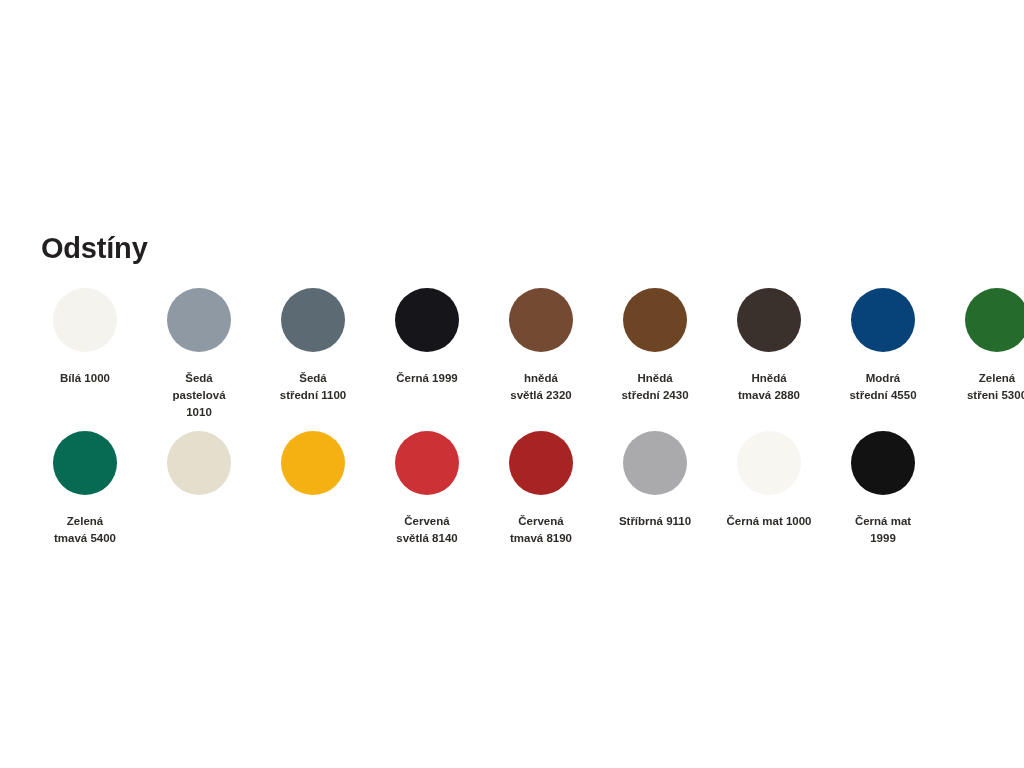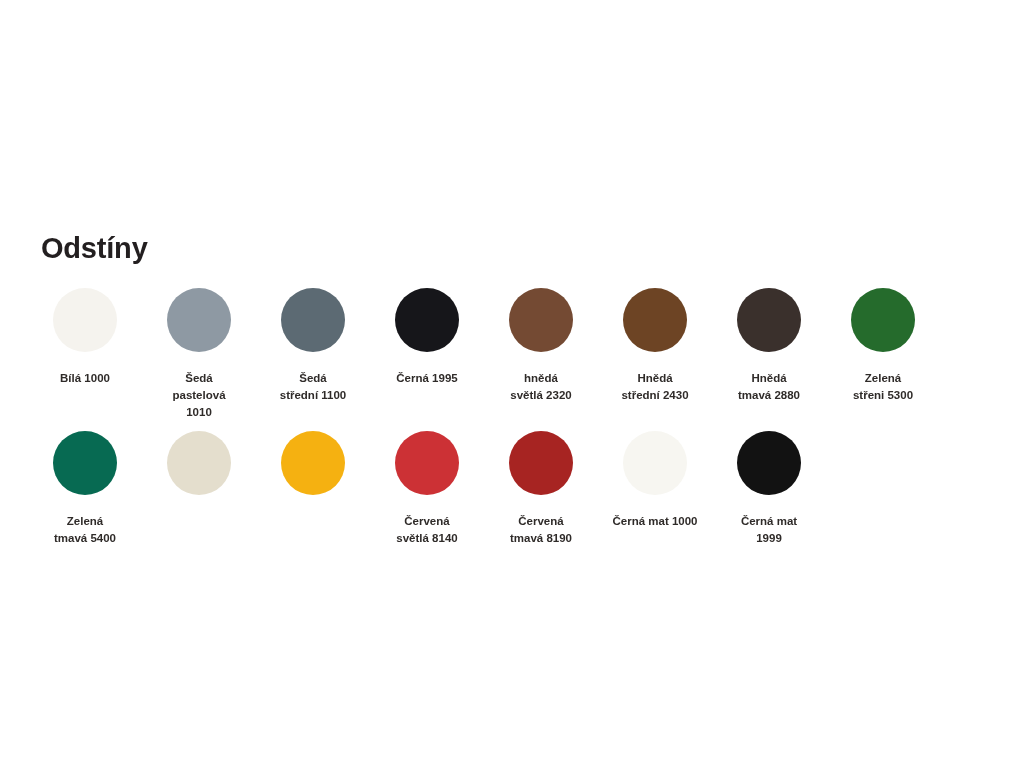--- a/index.html
+++ b/index.html
@@ -96,33 +96,37 @@
         <div class="swatch-cell">
           <span class="swatch-dot" style="background: rgb(142, 153, 163);"></span>
           <div class="swatch-label">Šedá<br>pastelová<br>1010</div>
         </div>
         <div class="swatch-cell">
           <span class="swatch-dot" style="background: rgb(92, 106, 115);"></span>
           <div class="swatch-label">Šedá<br>střední 1100</div>
         </div>
         <div class="swatch-cell">
           <span class="swatch-dot" style="background: rgb(22, 22, 26);"></span>
-          <div class="swatch-label">Černá 1995</div>
+          <div class="swatch-label">Černá 1999</div>
         </div>
         <div class="swatch-cell">
           <span class="swatch-dot" style="background: rgb(116, 74, 51);"></span>
           <div class="swatch-label">hnědá<br>světlá 2320</div>
         </div>
         <div class="swatch-cell">
           <span class="swatch-dot" style="background: rgb(109, 68, 36);"></span>
           <div class="swatch-label">Hnědá<br>střední 2430</div>
         </div>
         <div class="swatch-cell">
           <span class="swatch-dot" style="background: rgb(58, 48, 44);"></span>
           <div class="swatch-label">Hnědá<br>tmavá 2880</div>
+        </div>
+        <div class="swatch-cell">
+          <span class="swatch-dot" style="background: rgb(7, 67, 121);"></span>
+          <div class="swatch-label">Modrá<br>střední 4550</div>
         </div>
         <div class="swatch-cell">
           <span class="swatch-dot" style="background: rgb(37, 107, 44);"></span>
           <div class="swatch-label">Zelená<br>střeni 5300</div>
         </div>
       </div>
     <div class="swatch-row">
         <div class="swatch-cell">
           <span class="swatch-dot" style="background: rgb(7, 106, 82);"></span>
           <div class="swatch-label">Zelená<br>tmavá 5400</div>
@@ -135,20 +139,24 @@
         </div>
         <div class="swatch-cell">
           <span class="swatch-dot" style="background: rgb(204, 49, 53);"></span>
           <div class="swatch-label">Červená<br>světlá 8140</div>
         </div>
         <div class="swatch-cell">
           <span class="swatch-dot" style="background: rgb(167, 36, 34);"></span>
           <div class="swatch-label">Červená<br>tmavá 8190</div>
         </div>
         <div class="swatch-cell">
+          <span class="swatch-dot" style="background: rgb(170, 170, 172);"></span>
+          <div class="swatch-label">Stříbrná 9110</div>
+        </div>
+        <div class="swatch-cell">
           <span class="swatch-dot" style="background: rgb(247, 246, 241);"></span>
           <div class="swatch-label">Černá mat 1000</div>
         </div>
         <div class="swatch-cell">
           <span class="swatch-dot" style="background: rgb(18, 18, 18);"></span>
           <div class="swatch-label">Černá mat<br>1999</div>
         </div>
       </div>
   </div>
 

